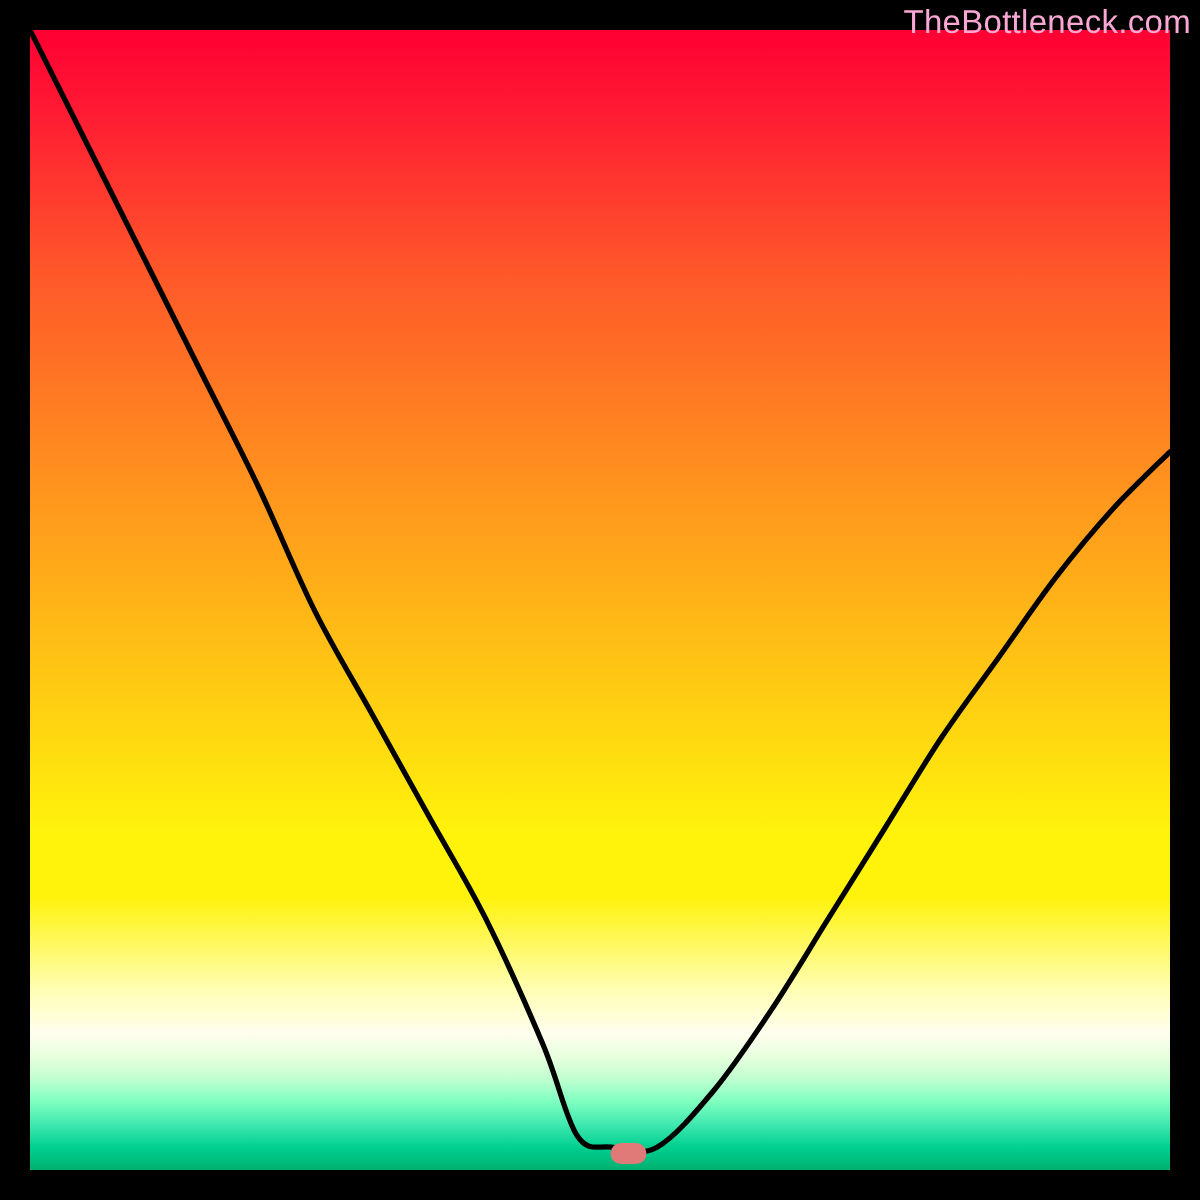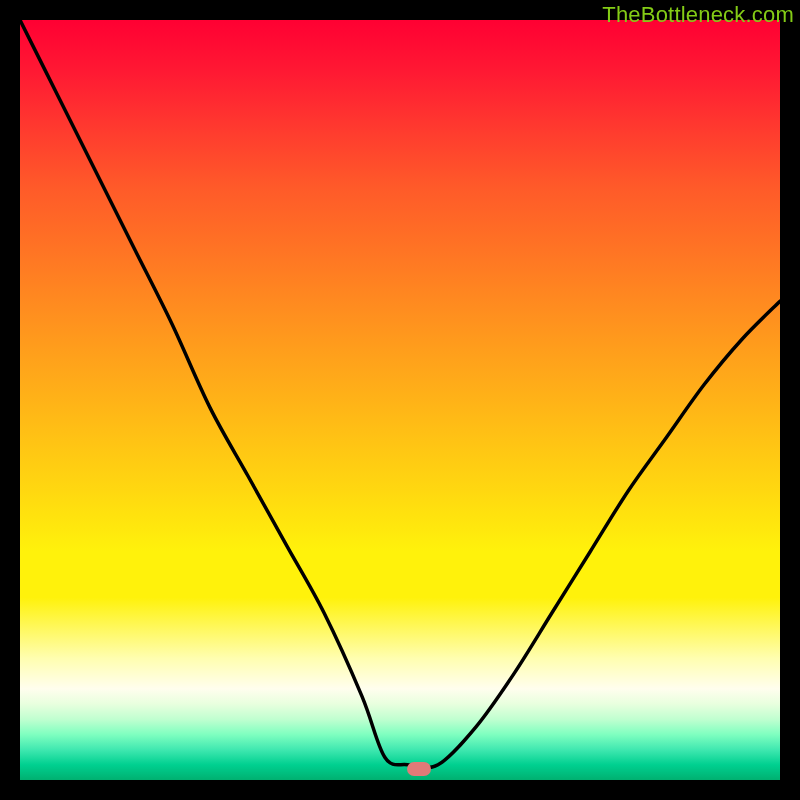--- a/index.html
+++ b/index.html
@@ -44,21 +44,21 @@
       #7fffc0 94%,
       #40e8b0 96%,
       #00d090 98%,
       #00b070 100%
     );
   }
   .watermark {
     position: absolute;
     top: 2px;
     right: 6px;
-    color: #84cc16;
+    color: #f9a8d4;
     font-size: 22px;
     letter-spacing: 0.2px;
     z-index: 5;
   }
   svg.curve {
     position: absolute;
     left: 0;
     top: 0;
     width: 760px;
     height: 760px;

